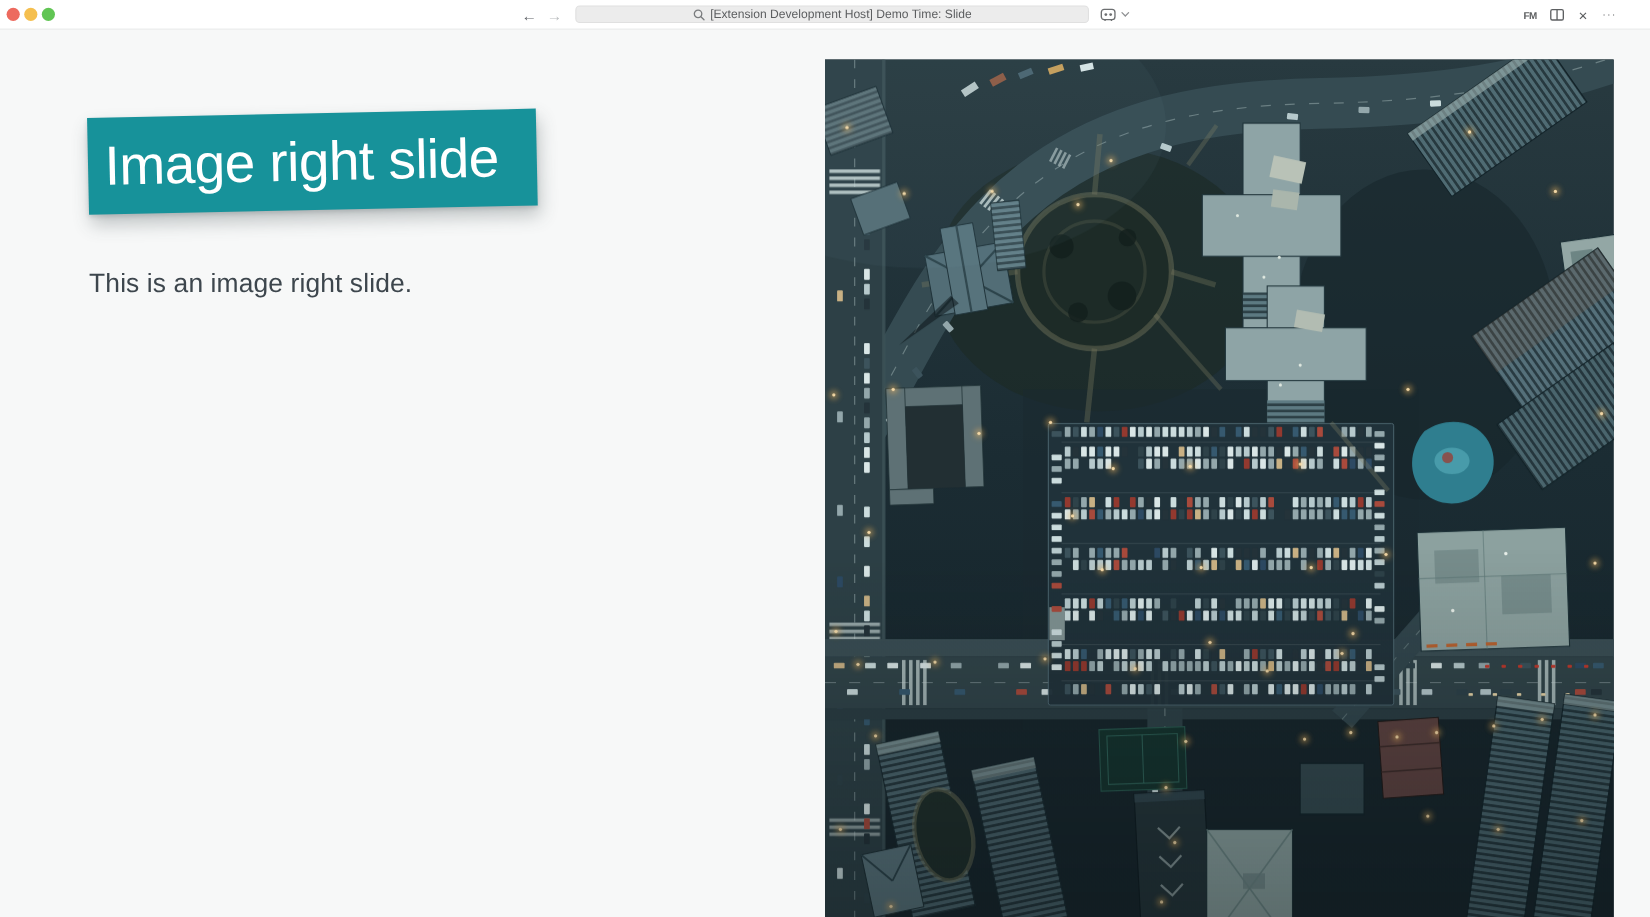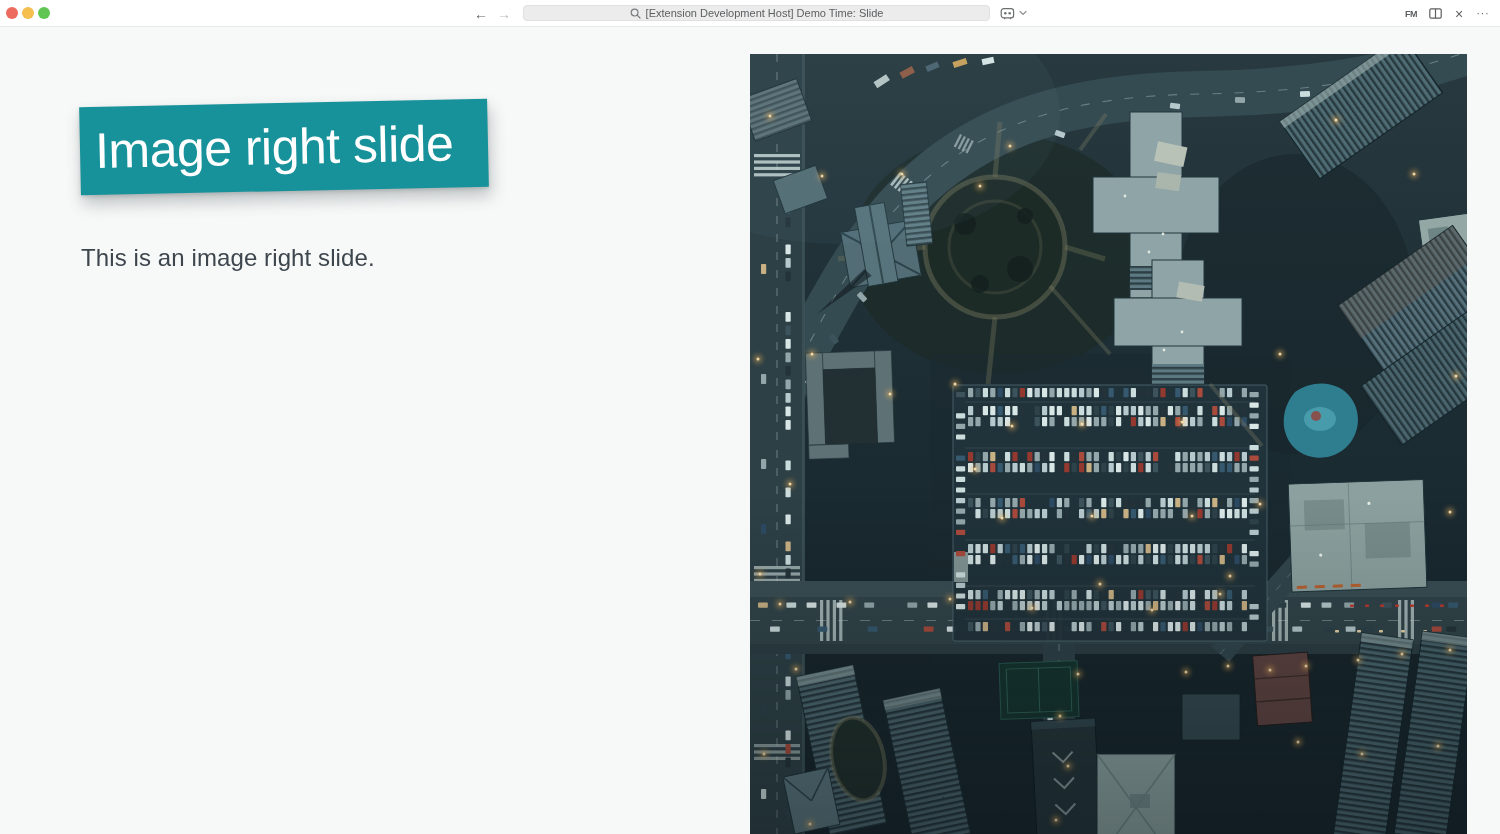--- a/index.html
+++ b/index.html
@@ -23,21 +23,21 @@
   .nav-arrows span { cursor:default; line-height:1; }
 
   .urlbar { position:absolute; left:523px; top:5px; width:467px; height:16px; background:#ececec;
             border:1px solid #e0e0e0; border-radius:4px; display:flex; align-items:center; justify-content:center;
             gap:5px; color:#5c5e60; font-size:11px; }
   .urlbar svg { flex:0 0 auto; }
   .urlbar .url-text { white-space:nowrap; overflow:hidden; }
 
   .ext-icon { position:absolute; left:999px; top:5px; display:flex; align-items:center; gap:3px; color:#6d6f71; }
 
-  .tb-actions { position:absolute; right:10px; top:0; height:27px; display:flex; align-items:center; gap:10px;
+  .tb-actions { position:absolute; right:30px; top:0; height:27px; display:flex; align-items:center; gap:10px;
                 color:#5d5f61; }
   .tb-actions .act { display:flex; align-items:center; justify-content:center; height:16px; min-width:14px; }
   .fm-label { font-size:9px; font-weight:bold; letter-spacing:-0.5px; color:#5d5f61; }
   .close-glyph { font-size:14px; line-height:1; }
   .more-glyph { font-size:10px; letter-spacing:1px; line-height:1; }
 
   
   .slide { position:absolute; top:27px; left:0; right:0; bottom:0; background:#f7f8f8; }
 
   .banner { position:absolute; left:80px; top:76px; width:408px; height:88px; background:#17929a;

